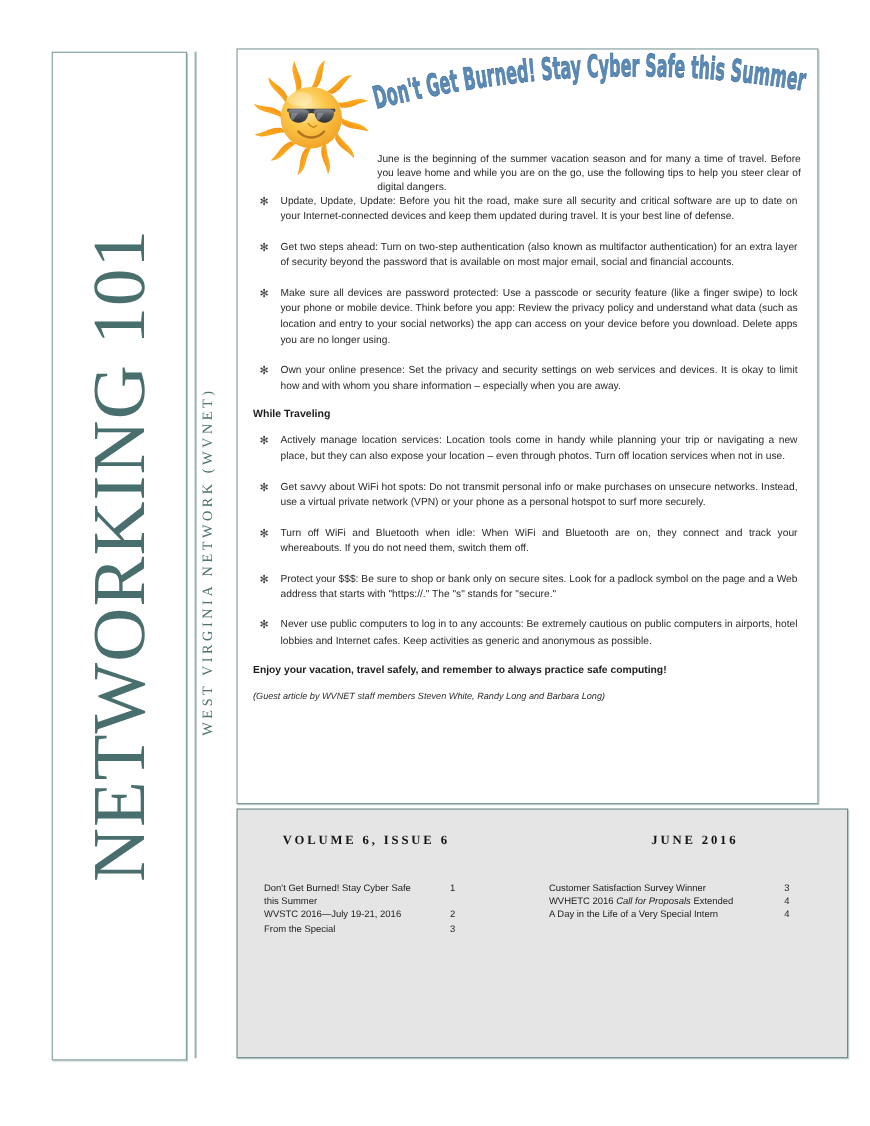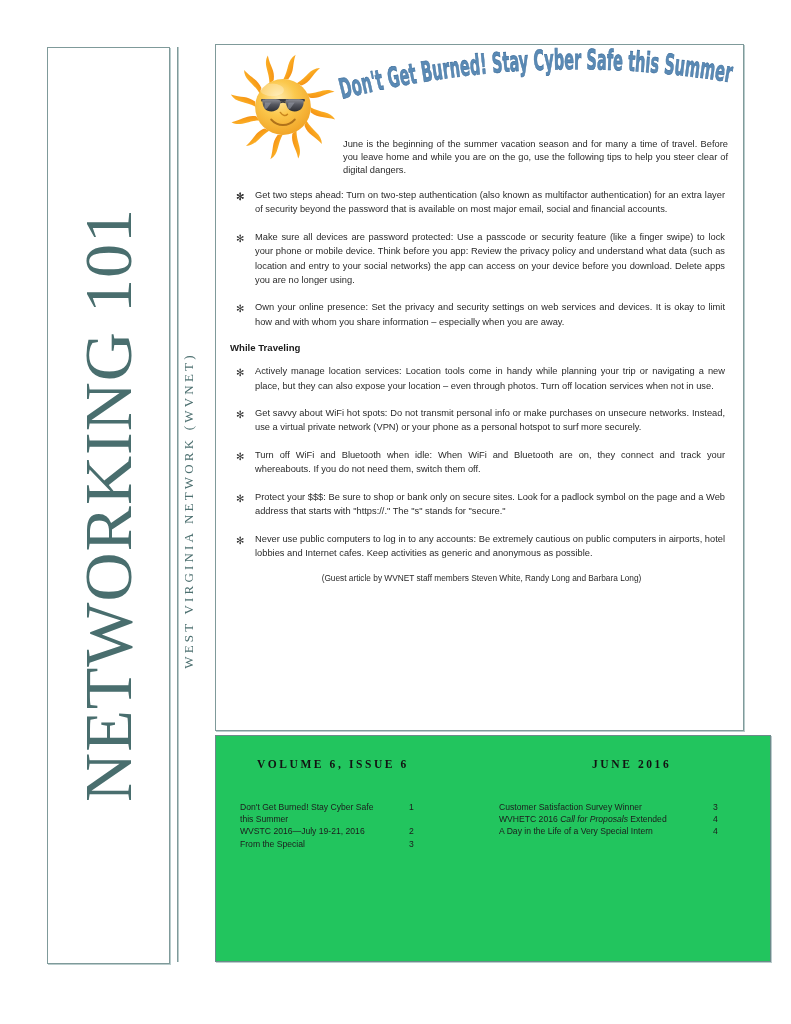--- a/index.html
+++ b/index.html
@@ -167,33 +167,33 @@
     color: #3a3a3a;
   }
   .closing {
     font-size: 9.4px;
     font-weight: bold;
     color: #1c1c1c;
     margin: 14px 0 0 8px;
   }
   .byline {
     font-size: 8.3px;
+    font-style: italic;
     color: #2a2a2a;
     margin: 13px 0 0 8px;
-    text-align: center;
   }
 
   
   #contents-panel {
     position: absolute;
     left: 215px;
     top: 735px;
     width: 556px;
     height: 227px;
-    background: #22c55e;
+    background: #e5e5e5;
     border: 1px solid #6d8a8a;
     box-shadow: 1px 1px 0 0 #b9cccc;
     box-sizing: border-box;
   }
   #vol-label {
     position: absolute;
     left: 41px;
     top: 22px;
     font-family: "Liberation Serif", serif;
     font-size: 11.5px;
@@ -331,20 +331,21 @@
   </div>
 
   <p id="intro">June is the beginning of the summer vacation season and for many a time of travel.   Before you leave home and while you are on the go, use the following tips to help you steer clear of digital dangers.</p>
 
   <div id="body-content">
 
 
     <ul class="tips">
       <li>
         <span class="bullet">✻</span>
+        <span>Update, Update, Update: Before you hit the road, make sure all security and critical software are up to date on your Internet-connected devices and keep them updated during travel.  It is your best line of defense.</span>
       </li>
       <li>
         <span class="bullet">✻</span>
         <span>Get two steps ahead:  Turn on two-step authentication (also known as multifactor authentication) for an extra layer of security beyond the password that is available on most major email, social and financial accounts.</span>
       </li>
       <li>
         <span class="bullet">✻</span>
         <span>Make sure all devices are password protected:  Use a passcode or security feature (like a finger swipe) to lock your phone or mobile device. Think before you app:  Review the privacy policy and understand what data (such as location and entry to your social networks) the app can access on your device before you download.  Delete apps you are no longer using.</span>
       </li>
       <li>
@@ -371,20 +372,21 @@
       <li>
         <span class="bullet">✻</span>
         <span>Protect your $$$:  Be sure to shop or bank only on secure sites.  Look for a padlock symbol on the page and a Web address that starts with "https://."  The "s" stands for "secure."</span>
       </li>
       <li>
         <span class="bullet">✻</span>
         <span>Never use public computers to log in to any accounts:  Be extremely cautious on public computers in airports, hotel lobbies and Internet cafes.  Keep activities as generic and anonymous as possible.</span>
       </li>
     </ul>
 
+    <div class="closing">Enjoy your vacation, travel safely, and remember to always practice safe computing!</div>
     <div class="byline">(Guest article by WVNET staff members Steven White, Randy Long and Barbara Long)</div>
   </div>
 </div>
 
 <div id="contents-panel">
 
   <div id="vol-label">VOLUME 6, ISSUE 6</div>
   <div id="date-label">JUNE 2016</div>
 
   <div class="toc-col" id="toc-left">

